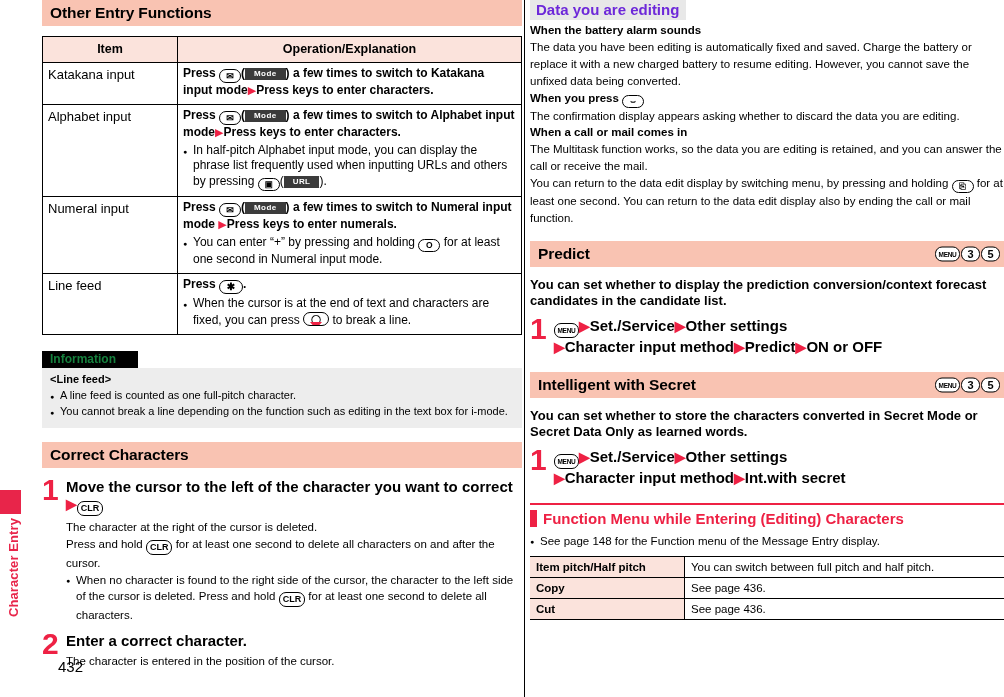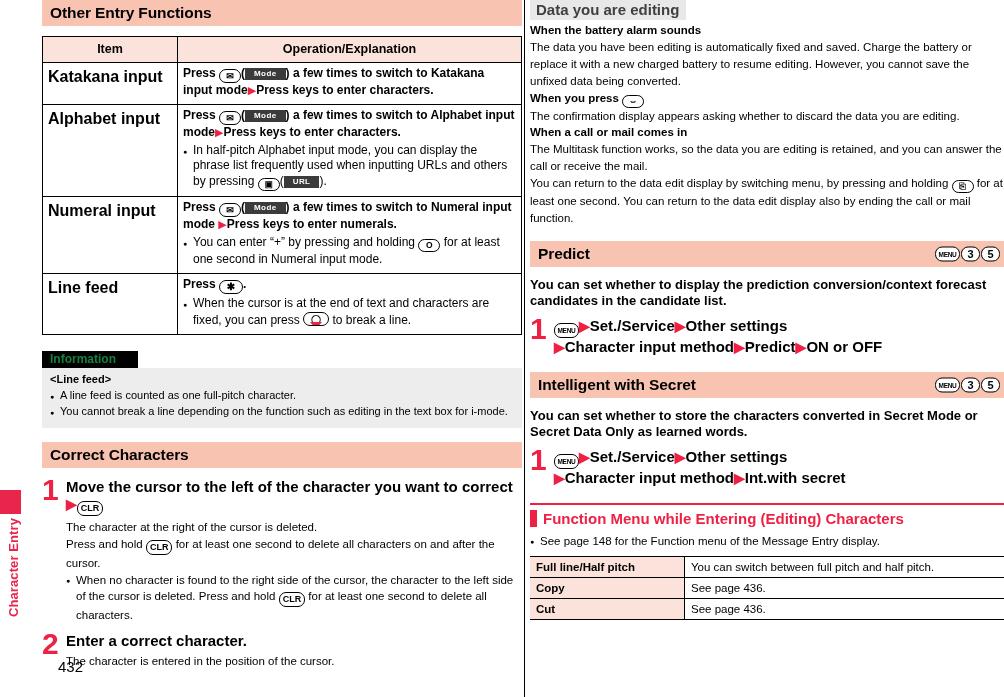--- a/index.html
+++ b/index.html
@@ -89,21 +89,21 @@
     display: flex;
     gap: 1px;
     align-items: center;
   }
 
   
   .hdr-gray {
     background: #e8e8e8;
     display: inline-block;
     padding: 1px 7px 2px 6px;
-    color: #404040;
+    color: #6d28d9;
     font-size: 15px;
     font-weight: bold;
     margin-bottom: 2px;
   }
 
   
   .hdr-redbar {
     display: flex;
     align-items: center;
     border-top: 2px solid #ee2144;
@@ -135,22 +135,22 @@
     line-height: 1.33;
   }
   table.doc thead th {
     background: #fbe3dc;
     text-align: center;
     font-size: 12.5px;
     font-weight: bold;
     padding: 4px 4px;
   }
   table.doc td.item {
-    font-weight: bold;
-    font-size: 16px;
+    font-weight: normal;
+    font-size: 13px;
     white-space: nowrap;
     width: 124px;
   }
   table.doc td.op { font-size: 12px; }
   table.doc td.op .lead { font-weight: bold; }
 
   
   table.fn {
     border-collapse: collapse;
     width: 100%;
@@ -488,21 +488,21 @@
 
   <div class="hdr-redbar" style="margin-top:16px;">
     <div class="redblock"></div>
     <div class="t">Function Menu while Entering (Editing) Characters</div>
   </div>
   <div class="bullet rtxt" style="margin-bottom:6px;">See page 148 for the Function menu of the Message Entry display.</div>
 
   <table class="fn">
     <tbody>
       <tr>
-        <td class="k">Full line/Half pitch</td>
+        <td class="k">Item pitch/Half pitch</td>
         <td class="v">You can switch between full pitch and half pitch.</td>
       </tr>
       <tr>
         <td class="k">Copy</td>
         <td class="v">See page 436.</td>
       </tr>
       <tr>
         <td class="k">Cut</td>
         <td class="v">See page 436.</td>
       </tr>

